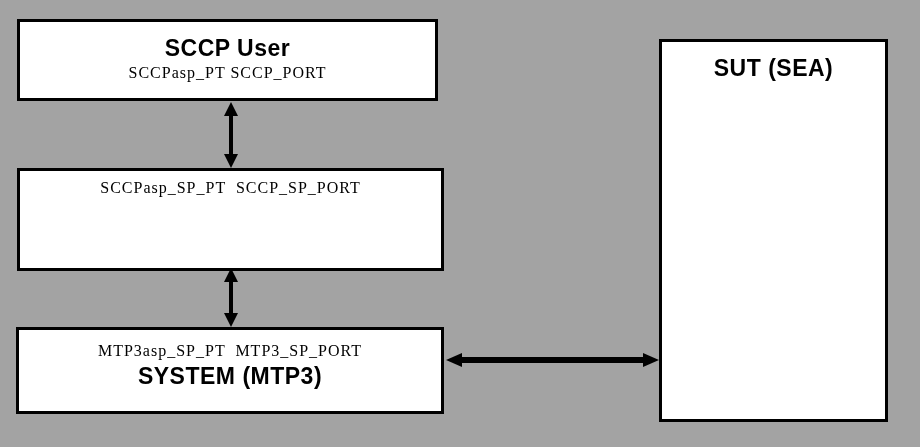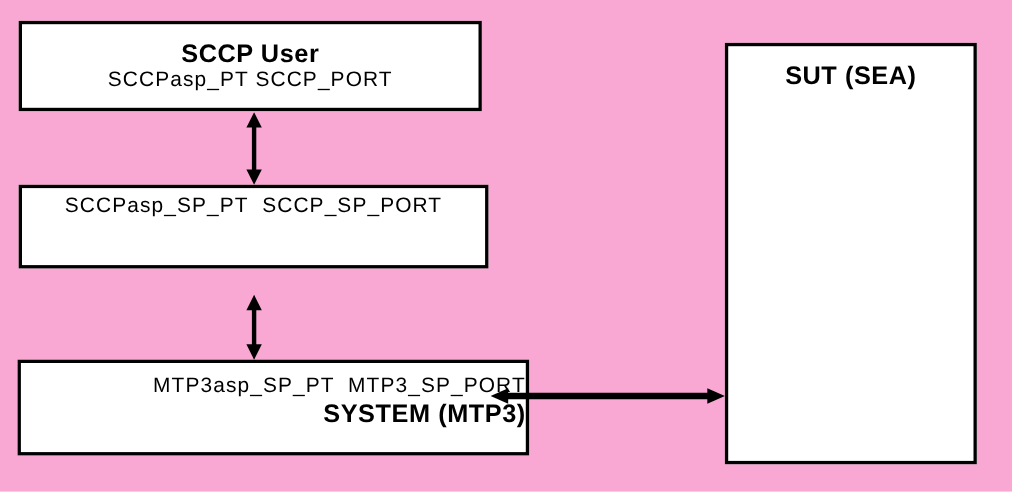--- a/index.html
+++ b/index.html
@@ -4,48 +4,49 @@
 <style>
   html, body {
     margin: 0;
     padding: 0;
     background: #ffffff;
   }
   .canvas {
     position: relative;
     width: 920px;
     height: 447px;
-    background: #f9a8d4;
+    background: #a3a3a3;
     font-family: "Liberation Sans", sans-serif;
     color: #000000;
     overflow: hidden;
   }
   .box {
     position: absolute;
     border: 3px solid #000000;
     background: #ffffff;
     box-sizing: border-box;
     text-align: center;
   }
   .box-sccp-user { left: 17px;  top: 19px;  width: 421px; height: 82px;  padding-top: 12px; }
-  .box-sccp      { left: 17px;  top: 168px; width: 427px; height: 76px; padding-top: 6px; }
-  .box-system    { left: 16px;  top: 327px; width: 465px; height: 87px;  padding-top: 10px; text-align: right; }
+  .box-sccp      { left: 17px;  top: 168px; width: 427px; height: 103px; padding-top: 6px; }
+  .box-system    { left: 16px;  top: 327px; width: 428px; height: 87px;  padding-top: 10px; }
   .box-sut       { left: 659px; top: 39px;  width: 229px; height: 383px; padding-top: 12px; }
   .box-title {
     font-weight: bold;
     font-size: 23px;
     line-height: 28px;
     letter-spacing: 0.5px;
     white-space: pre;
   }
   .port-line {
-    font-size: 19px;
+    font-size: 16px;
     line-height: 22px;
     letter-spacing: 1px;
     white-space: pre;
+    font-family: Liberation Serif, serif;
   }
   .arrow {
     position: absolute;
     display: block;
   }
   .arrow line    { stroke: #000000; }
   .arrow polygon { fill: #000000; }
   .arrow-v1 { left: 220px; top: 102px; }
   .arrow-v2 { left: 220px; top: 268px; }
   .arrow-h  { left: 446px; top: 349px; }

